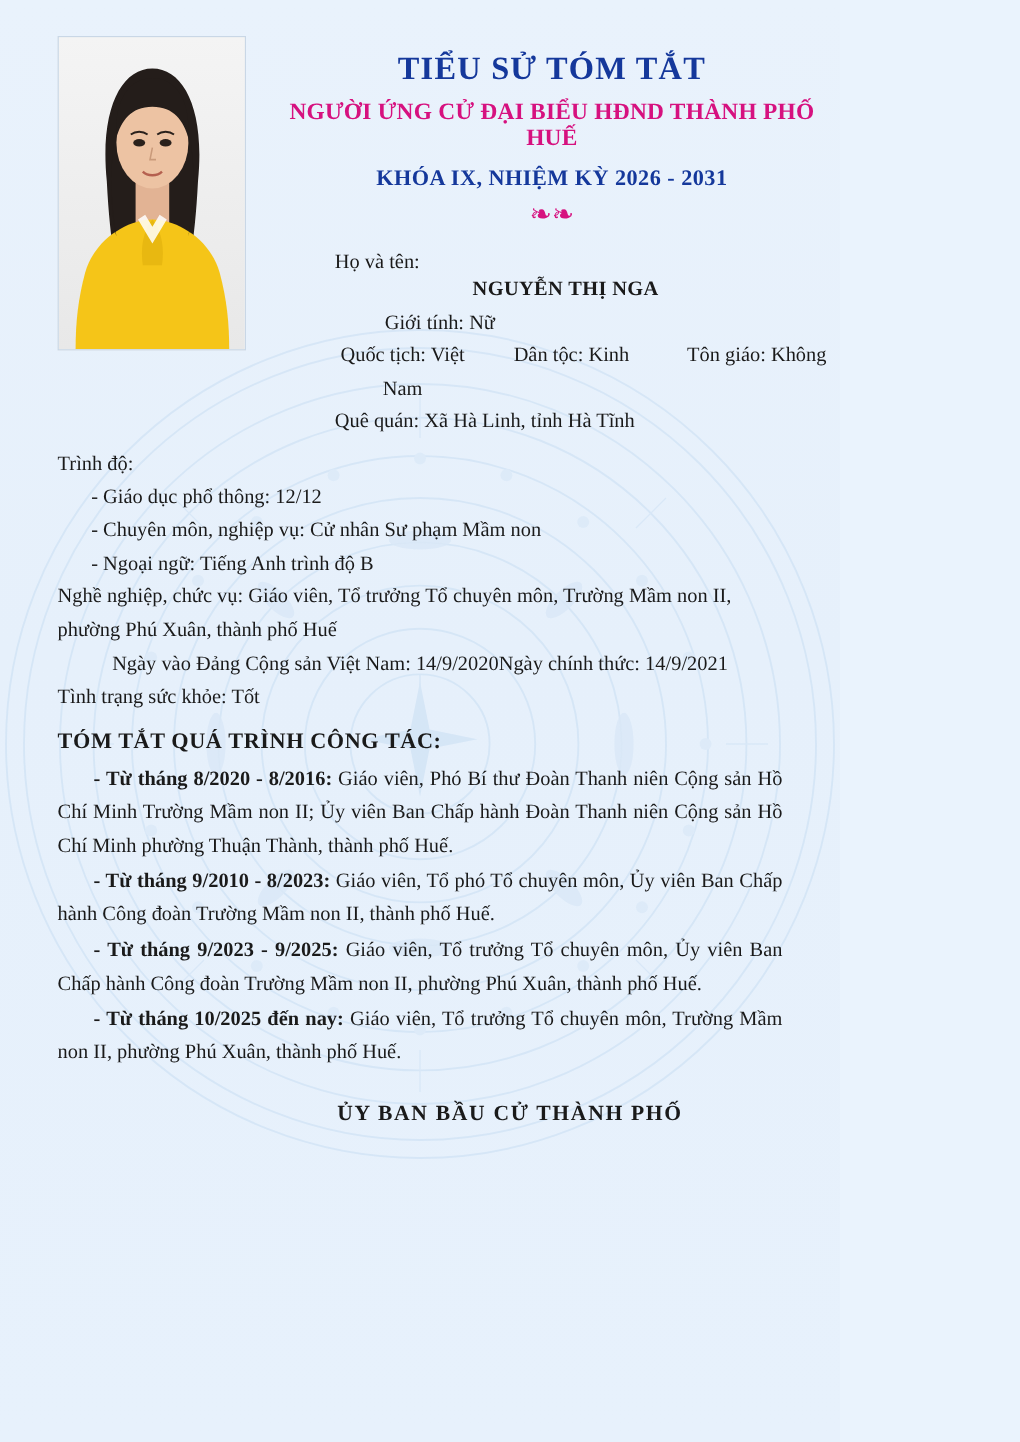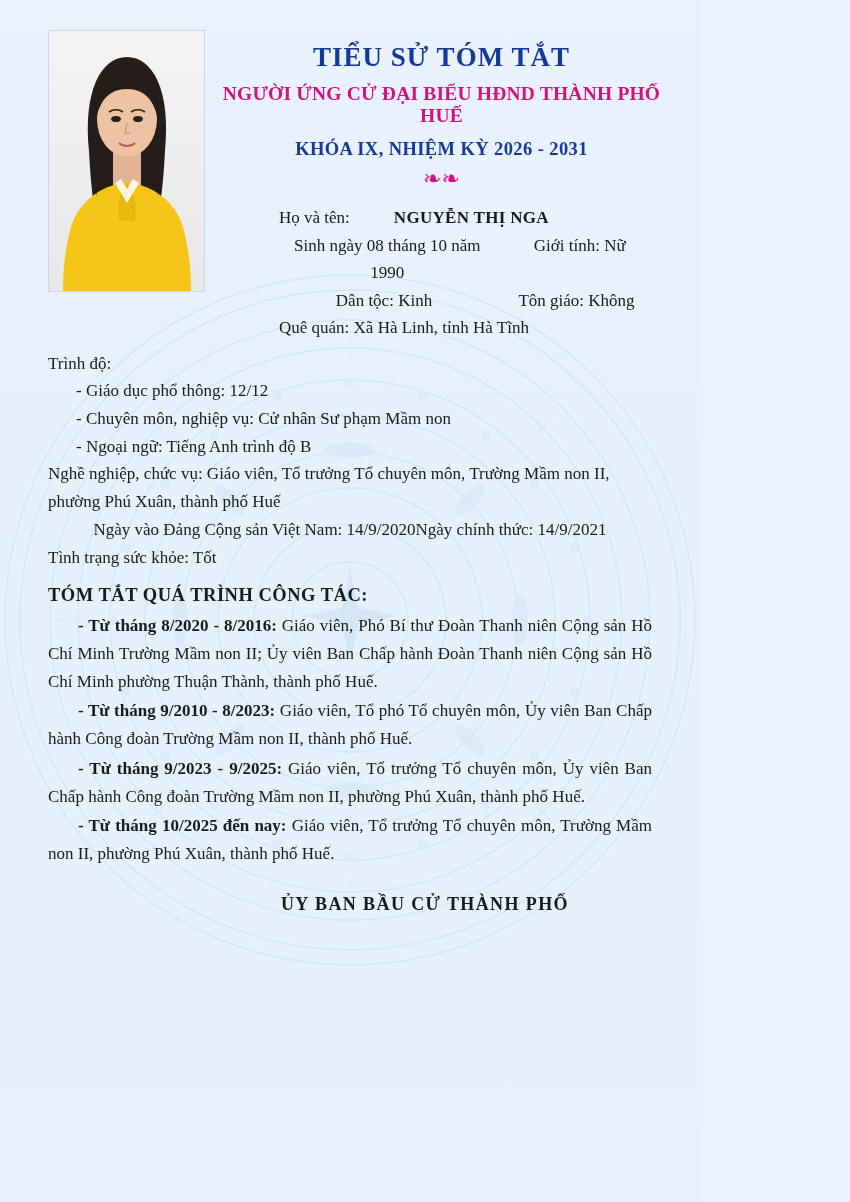--- a/index.html
+++ b/index.html
@@ -94,21 +94,21 @@
     margin-top: 14px;
     font-size: 17px;
     line-height: 1.62;
     padding-left: 60px;
   }
   .ident .row {
     display: flex;
   }
   .ident .label { white-space: nowrap; }
   .lbl-name { padding-right: 44px; }
-  .val-name { font-weight: bold; letter-spacing: 0.3px; }
+  .val-name { font-weight: bold; letter-spacing: 0.3px; margin-top: 23px; }
   .grow { flex: 1 1 auto; }
   .col-mid { width: 210px; }
   .col-right { width: 175px; }
 
   
   .body-text {
     font-size: 17px;
     line-height: 1.63;
     margin-top: 8px;
   }
@@ -266,24 +266,24 @@
         <div class="title-sub">NGƯỜI ỨNG CỬ ĐẠI BIỂU HĐND THÀNH PHỐ HUẾ</div>
         <div class="title-term">KHÓA IX, NHIỆM KỲ 2026 - 2031</div>
         <div class="lotus">❧❧</div>
 
         <div class="ident">
           <div class="row">
             <span class="label lbl-name">Họ và tên:</span>
             <span class="val-name">NGUYỄN THỊ NGA</span>
           </div>
           <div class="row">
-            <span class="grow">Sinh ngày 08 tháng 10 năm 1990</span>
             <span class="col-right">Giới tính: Nữ</span>
           </div>
           <div class="row">
+            <span class="grow">Quốc tịch: Việt Nam</span>
             <span class="col-mid">Dân tộc: Kinh</span>
             <span class="col-right">Tôn giáo: Không</span>
           </div>
           <div class="row">
             <span>Quê quán: Xã Hà Linh, tỉnh Hà Tĩnh</span>
           </div>
         </div>
       </div>
     </div>
 

